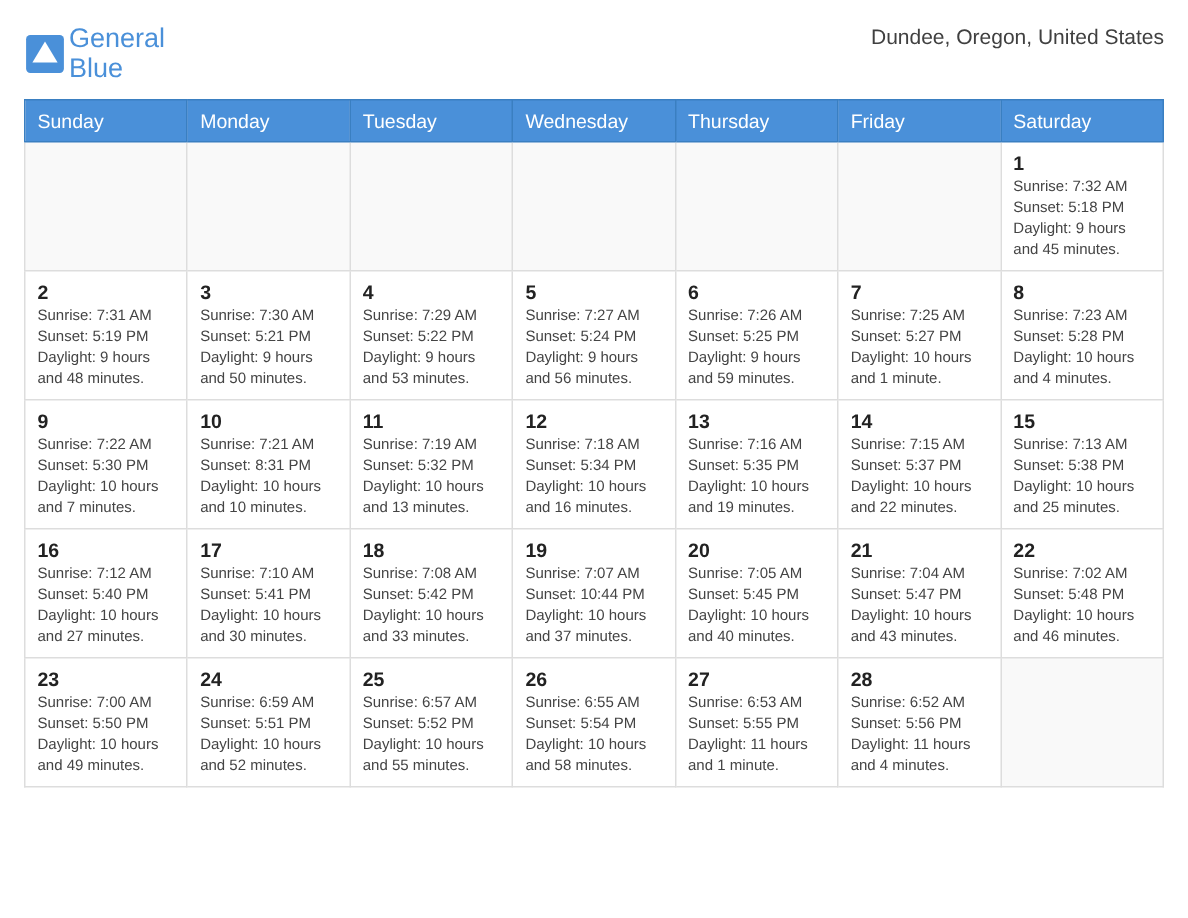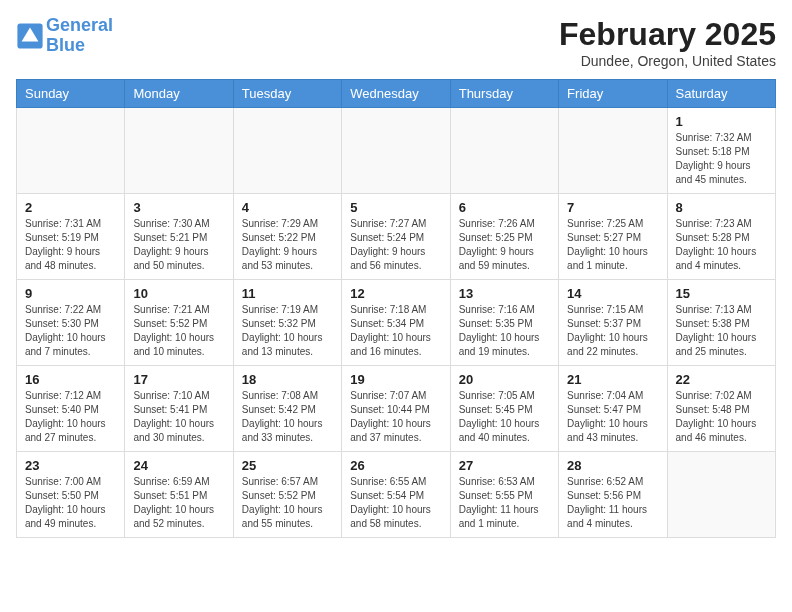--- a/index.html
+++ b/index.html
@@ -15,21 +15,21 @@
       justify-content: space-between;
       align-items: flex-start;
       margin-bottom: 10px;
     }
     .logo {
       display: flex;
       align-items: center;
     }
     .logo-text {
       font-size: 18px;
-      font-weight: bold;
+      font-weight: normal;
       color: #333;
       line-height: 1.1;
     }
     .logo-text span {
       color: #4a90d9;
     }
     .logo-icon {
       width: 28px;
       height: 28px;
       margin-right: 2px;
@@ -97,21 +97,20 @@
     <svg class="logo-icon" viewBox="0 0 40 40">
       <rect x="2" y="2" width="36" height="36" rx="4" fill="#4a90d9"></rect>
       <polygon points="20,8 32,28 8,28" fill="white"></polygon>
     </svg>
     <div class="logo-text">
       <div><span>General</span></div>
       <div><span style="color:#4a90d9">Blue</span></div>
     </div>
   </div>
   <div class="title-block">
-    <div class="main-title">February 2025</div>
     <div class="sub-title">Dundee, Oregon, United States</div>
   </div>
 </div>
 
 <table class="calendar">
   <thead>
     <tr>
     <th>Sunday</th>
         <th>Monday</th>
         <th>Tuesday</th>
@@ -183,21 +182,21 @@
       <tr class="week-row">
         <td>
           <span class="day-number">9</span>
           <div class="day-info">Sunrise: 7:22 AM
 Sunset: 5:30 PM
 Daylight: 10 hours and 7 minutes.</div>
         </td>
         <td>
           <span class="day-number">10</span>
           <div class="day-info">Sunrise: 7:21 AM
-Sunset: 5:52 PM
+Sunset: 8:31 PM
 Daylight: 10 hours and 10 minutes.</div>
         </td>
         <td>
           <span class="day-number">11</span>
           <div class="day-info">Sunrise: 7:19 AM
 Sunset: 5:32 PM
 Daylight: 10 hours and 13 minutes.</div>
         </td>
         <td>
           <span class="day-number">12</span>

